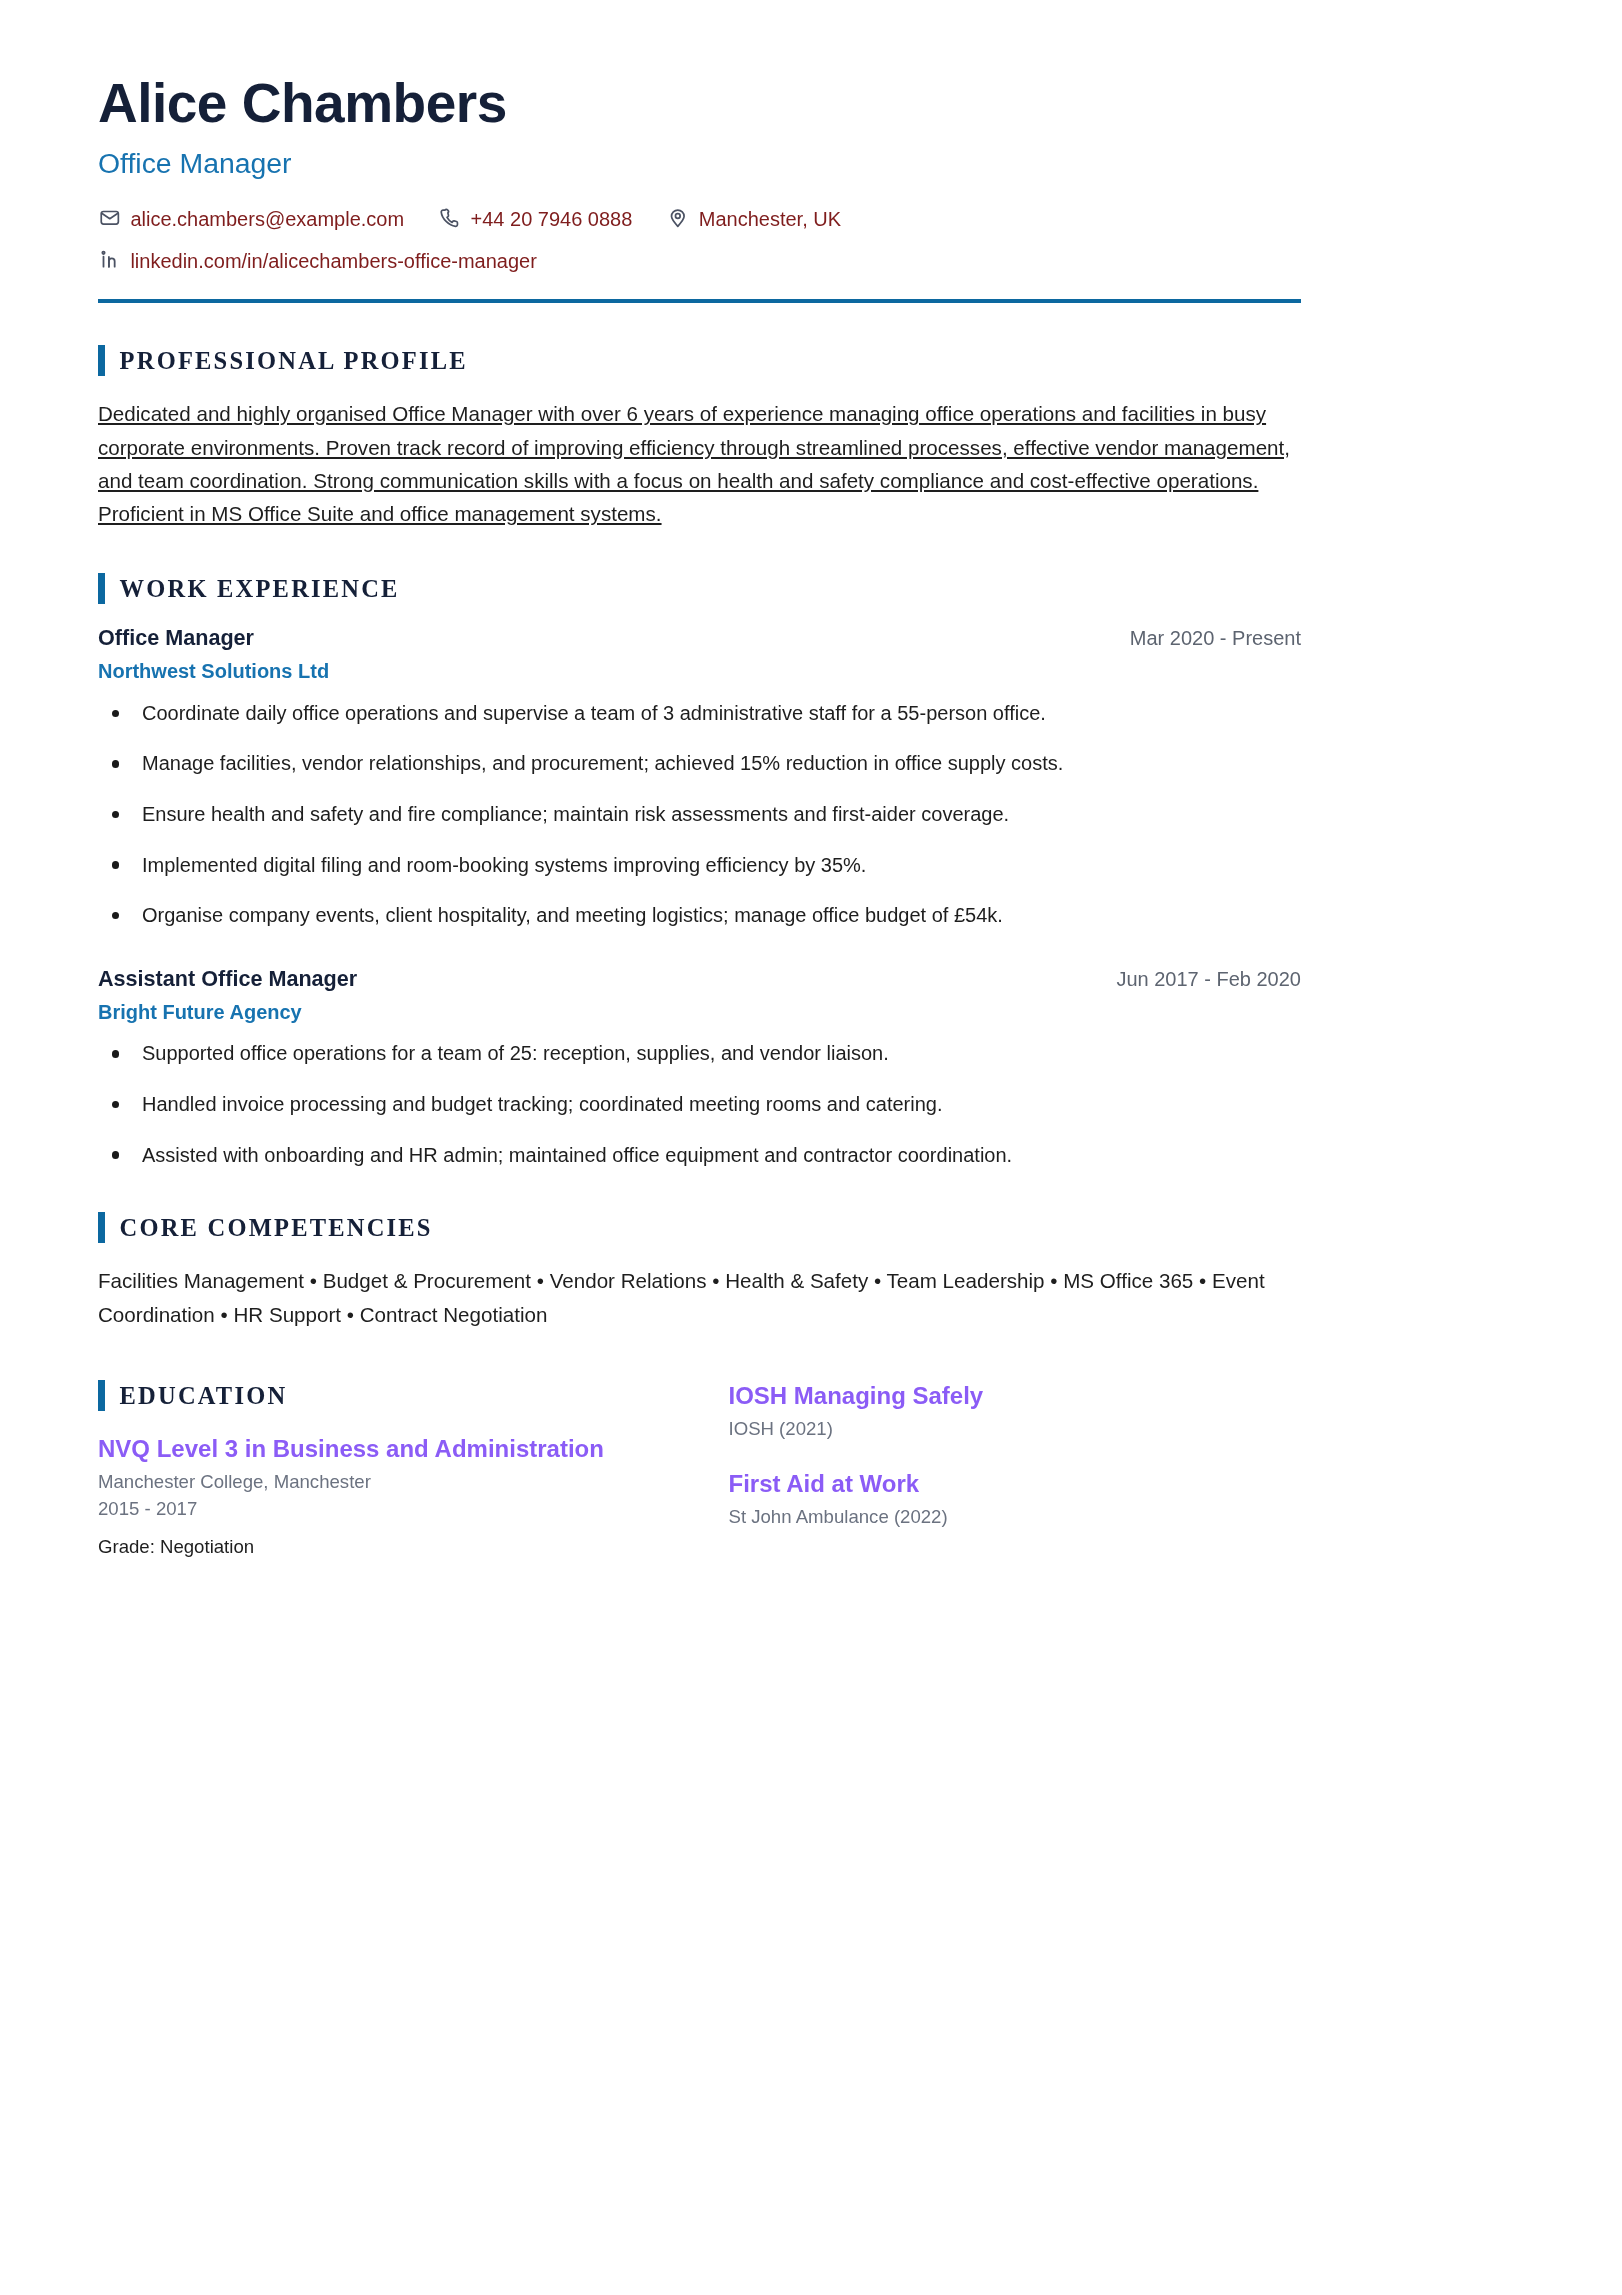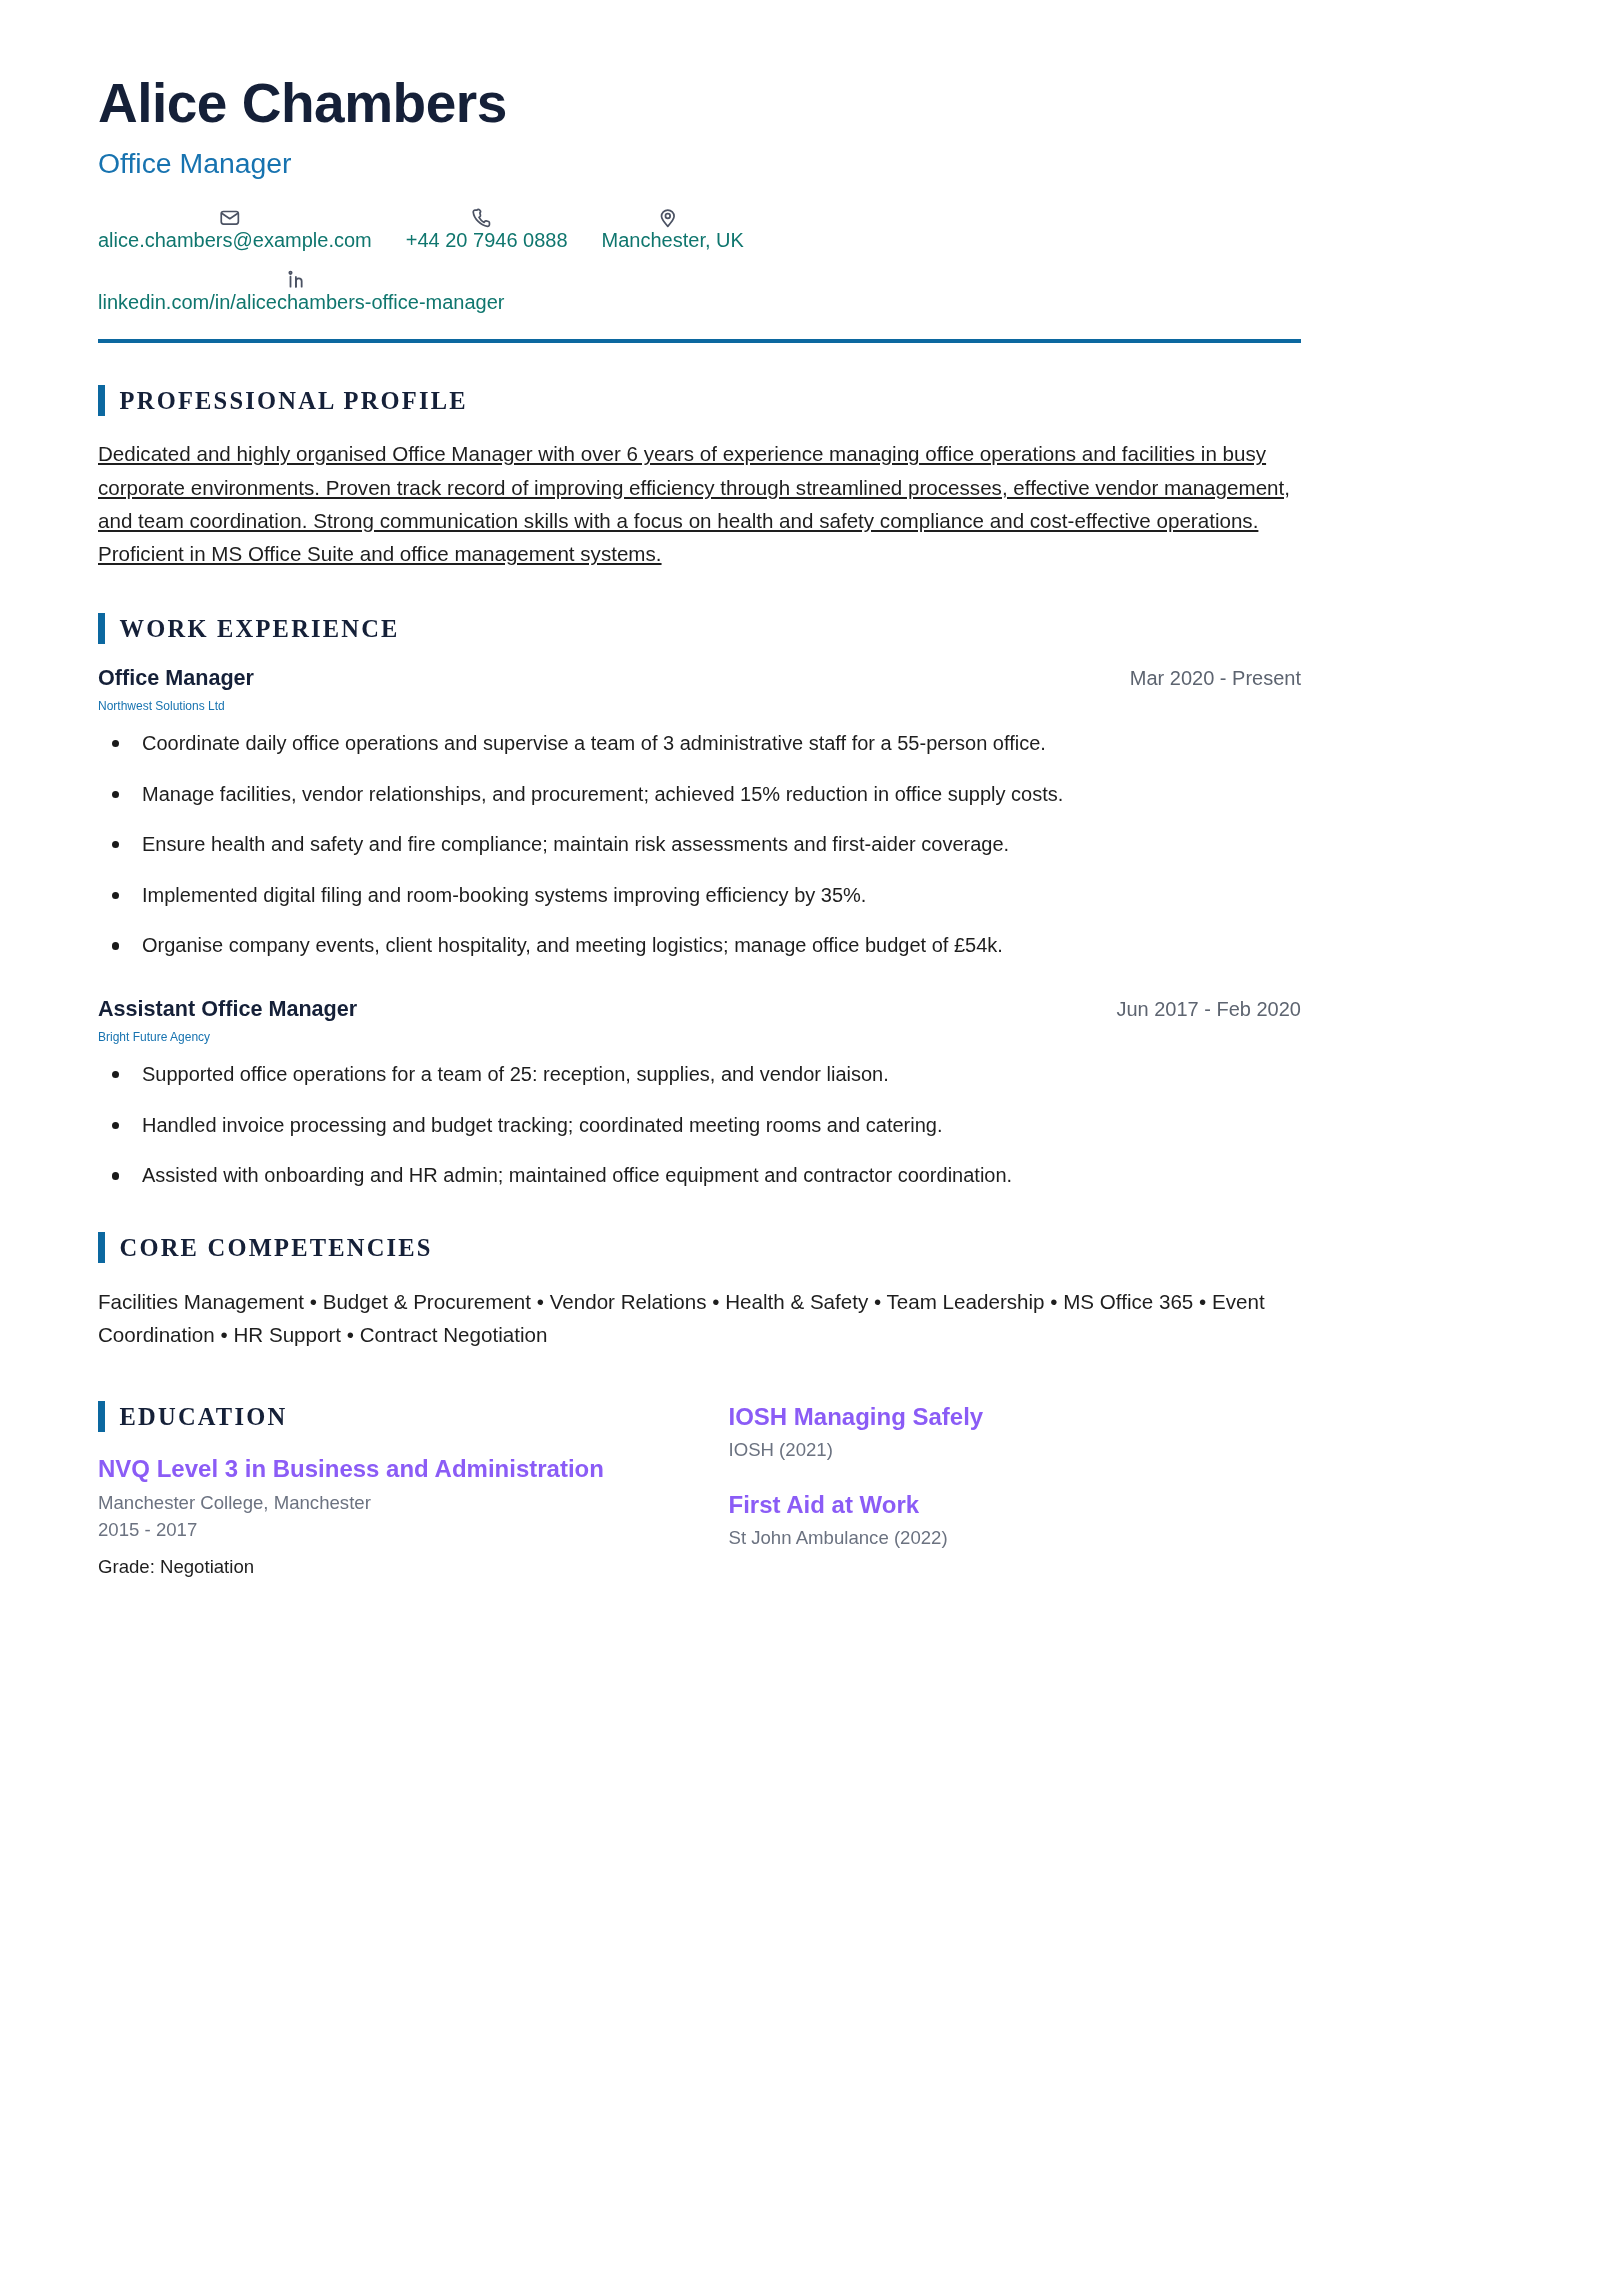--- a/index.html
+++ b/index.html
@@ -44,23 +44,22 @@
     align-items: center;
     margin: 0 0 2.9px 0;
   }
   .contact-item {
     display: flex;
     align-items: center;
     margin-right: 34px;
     margin-bottom: 16.7px;
     font-size: 20px;
     line-height: 1;
-    color: #0f766e;
+    color: #7f1d1d;
     white-space: nowrap;
-    flex-direction: column;
   }
   .contact-item .ico {
     display: inline-flex;
     align-items: center;
     justify-content: center;
     width: 22.6px;
     height: 22.6px;
     margin-right: 9.8px;
     flex: 0 0 auto;
   }
@@ -124,22 +123,22 @@
     color: #152038;
     line-height: 1.2;
   }
   .job-dates {
     font-size: 20px;
     color: #5d6470;
     line-height: 1.2;
     white-space: nowrap;
   }
   .job-company {
-    font-size: 12px;
-    font-weight: normal;
+    font-size: 20px;
+    font-weight: bold;
     color: #1773b0;
     line-height: 1.2;
     margin-bottom: 15.7px;
   }
   ul.bullets {
     list-style: none;
     margin: 0;
     padding: 0;
   }
   ul.bullets li {

